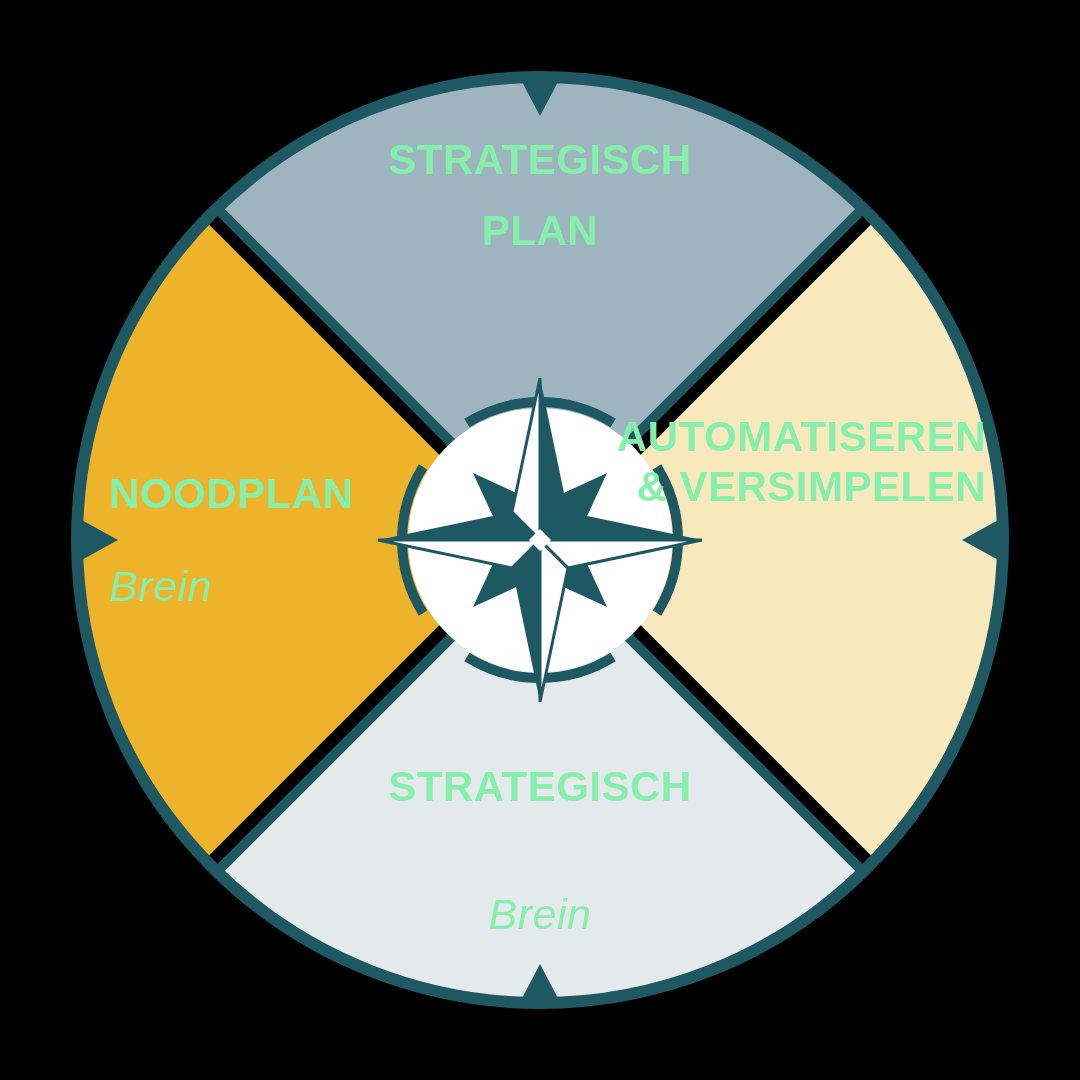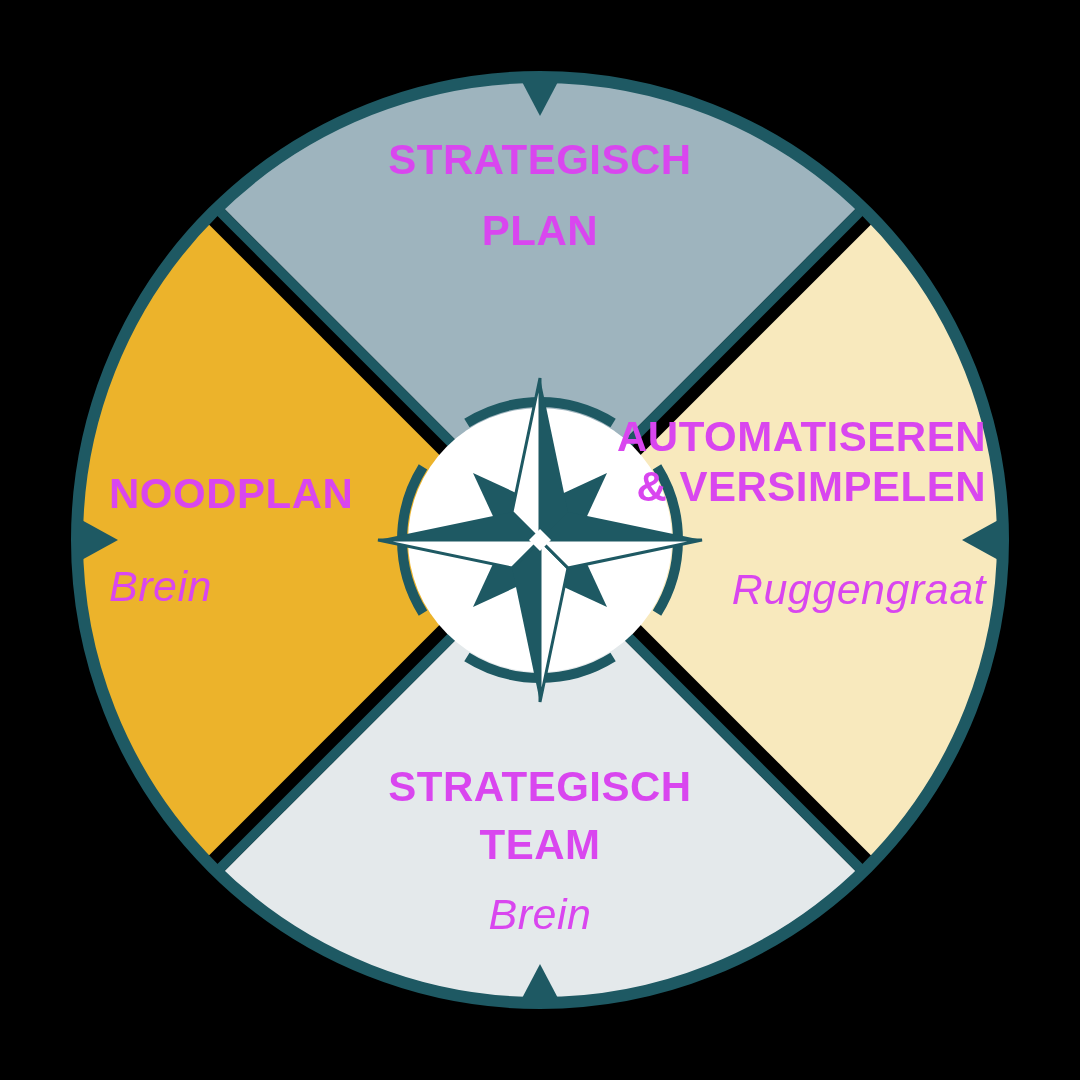--- a/index.html
+++ b/index.html
@@ -10,21 +10,21 @@
     overflow:hidden;
     font-family:"Liberation Sans", sans-serif;
   }
   #diagram-svg{position:absolute;left:0;top:0;}
   .teal-fill{fill:#1E5963;}
   .teal-stroke{stroke:#1E5963;fill:none;}
   .white-fill{fill:#FFFFFF;}
   .white-half{fill:#FFFFFF;stroke:#1E5963;stroke-width:3;stroke-linejoin:miter;}
   .label{
     position:absolute;
-    color:#d946ef;
+    color:#86efac;
     white-space:nowrap;
     line-height:1;
   }
   .label.bold{
     font-weight:700;
     font-size:42px;
     letter-spacing:0.5px;
   }
   .label.italic{
     font-style:italic;
@@ -96,22 +96,20 @@
 
       <polygon class="white-fill" points="540,529 551,540 540,551 529,540"></polygon>
     </g>
   </svg>
 
   <div class="label bold center-x" style="top:139px;">STRATEGISCH</div>
   <div class="label bold center-x" style="top:201px;margin-top:9px;">PLAN</div>
 
   <div class="label bold right-align" style="top:416px;">AUTOMATISEREN</div>
   <div class="label bold right-align" style="top:466px;">&amp; VERSIMPELEN</div>
-  <div class="label italic right-align" style="top:568px;">Ruggengraat</div>
 
   <div class="label bold center-x" style="top:766px;">STRATEGISCH</div>
-  <div class="label bold center-x" style="top:824px;">TEAM</div>
   <div class="label italic center-x" style="top:893px;">Brein</div>
 
   <div class="label bold left-align" style="top:473px;">NOODPLAN</div>
   <div class="label italic left-align" style="top:565px;">Brein</div>
 
 </div>
 
 </body></html>

